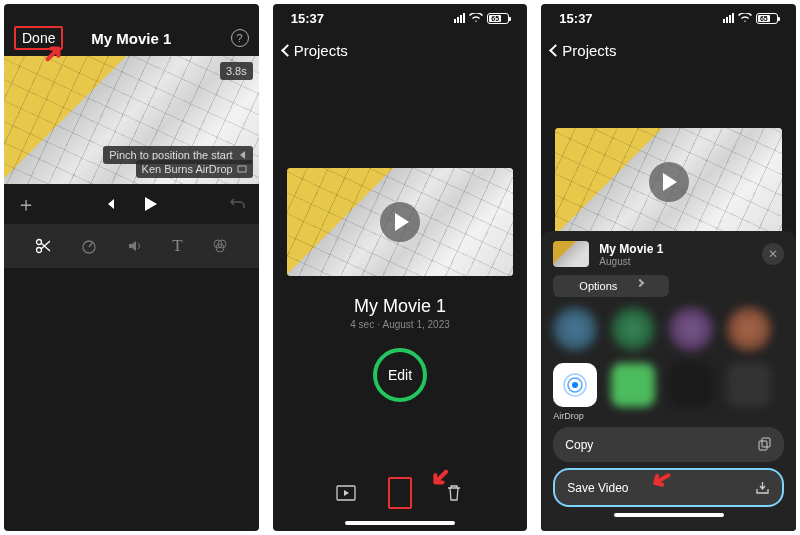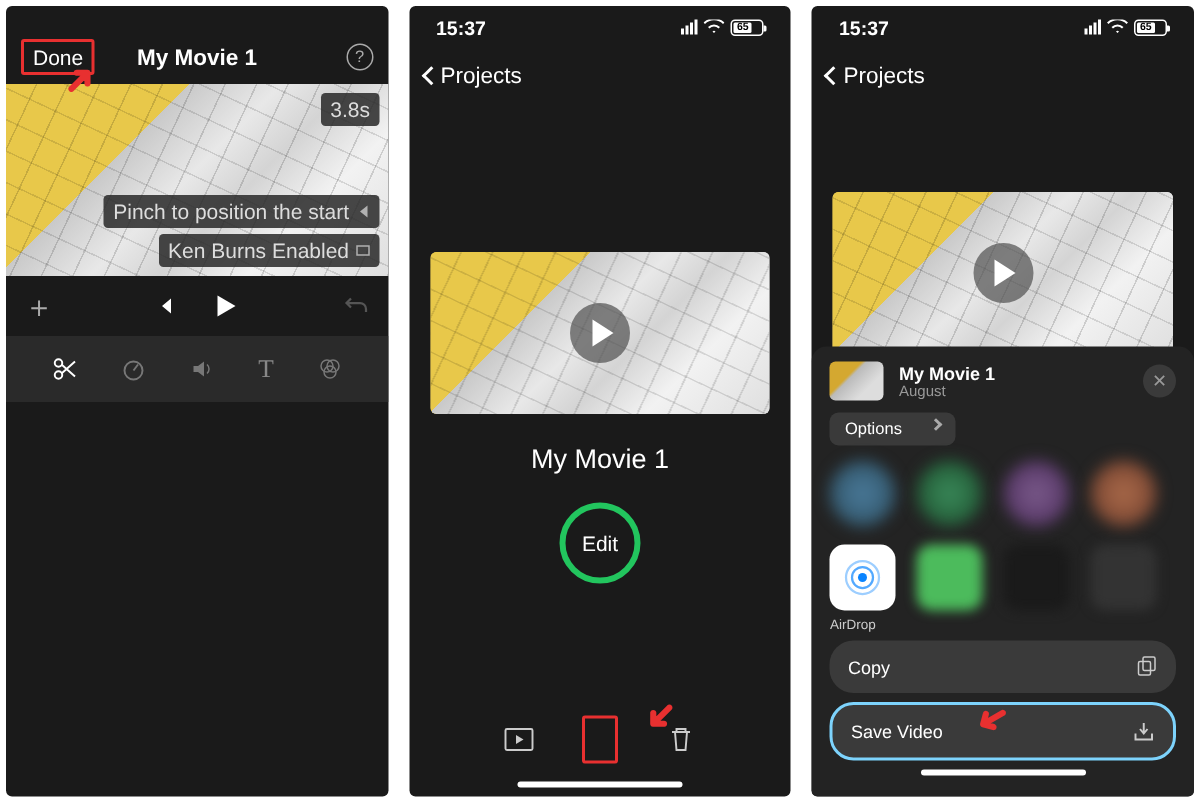--- a/index.html
+++ b/index.html
@@ -20,23 +20,23 @@
 .help{width:18px;height:18px;border:1.5px solid #aaa;border-radius:50%;display:flex;align-items:center;justify-content:center;font-size:11px;color:#aaa}
 .back{display:flex;align-items:center;font-size:15px;color:#fff;gap:2px}
 .chev{display:inline-block;width:9px;height:9px;border-left:2px solid #fff;border-bottom:2px solid #fff;transform:rotate(45deg)}
 .arrow{position:absolute;color:#e83030;font-size:26px;font-weight:bold;z-index:10}
 .preview{position:relative;margin:0;height:128px;background:linear-gradient(135deg,#e8c84a 0%,#f0d060 35%,#888 35%,#bbb 45%,#ddd 55%,#ccc 65%,#eee 75%);overflow:hidden}
 .preview.edit{margin:100px 14px 0;height:108px;border-radius:4px}
 .kbd{position:absolute;inset:0;background:
  repeating-linear-gradient(115deg,transparent 0 18px,rgba(0,0,0,.15) 18px 19px),
  repeating-linear-gradient(25deg,transparent 0 18px,rgba(0,0,0,.12) 18px 19px),
  linear-gradient(135deg,#e8c84a 0%,#e8c84a 32%,#c9c9c9 32%,#e8e8e8 48%,#d4d4d4 60%,#f2f2f2 75%,#dfdfdf 100%)}
-.tag{position:absolute;background:rgba(40,40,40,.85);color:#ddd;font-size:14px;padding:3px 6px;border-radius:3px;display:flex;align-items:center;gap:4px}
+.tag{position:absolute;background:rgba(40,40,40,.85);color:#ddd;font-size:11px;padding:3px 6px;border-radius:3px;display:flex;align-items:center;gap:4px}
 .tag.dur{top:6px;right:6px}
-.tag.pinch{bottom:32px;right:6px}
+.tag.pinch{bottom:20px;right:6px}
 .tag.kb{bottom:6px;right:6px}
 .micon{width:10px;height:10px;opacity:.8}
 .controls{height:40px;display:flex;align-items:center;justify-content:center;gap:24px;position:relative;color:#fff}
 .ctrl-add{position:absolute;left:12px;font-size:20px;color:#aaa}
 .ctrl-undo{position:absolute;right:12px;font-size:16px;color:#666}
 .playhead{font-size:14px}
 .playbtn{font-size:18px}
 .timeline{flex:1;position:relative;background:#1a1a1a}
 .ph{position:absolute;left:50%;top:0;bottom:56px;width:1px;background:#fff}
 .ph::before{content:'';position:absolute;top:-4px;left:-4px;width:9px;height:9px;background:#fff;transform:rotate(45deg)}
@@ -56,21 +56,21 @@
 .bb{color:#ccc;width:24px;height:24px;display:flex;align-items:center;justify-content:center}
 .bb.share{border:2px solid #e83030;padding:14px 10px;border-radius:2px}
 .homebar{width:110px;height:4px;background:#fff;border-radius:3px;margin:0 auto 6px}
 .sheet{position:absolute;bottom:0;left:0;right:0;background:#232323;border-radius:10px 10px 0 0;padding:10px 12px 8px}
 .sheet-hdr{display:flex;align-items:center;gap:10px;margin-bottom:8px}
 .sthumb{width:36px;height:26px;border-radius:4px;background:linear-gradient(135deg,#d4a830 35%,#bbb 40%,#ddd 70%)}
 .stxt{flex:1;color:#fff}
 .stxt h3{font-size:12px;font-weight:600}
 .stxt p{font-size:10px;color:#999}
 .sclose{width:22px;height:22px;background:#3a3a3a;border-radius:50%;color:#999;display:flex;align-items:center;justify-content:center;font-size:12px}
-.opts{background:#3a3a3a;border-radius:6px;padding:5px 10px;color:#fff;font-size:11px;display:inline-flex;align-items:flex-start;gap:20px;margin-bottom:10px}
+.opts{background:#3a3a3a;border-radius:6px;padding:5px 26px;color:#fff;font-size:11px;display:inline-flex;align-items:flex-start;gap:20px;margin-bottom:10px}
 .contacts{display:flex;gap:14px;margin-bottom:12px}
 .contact{width:44px;height:44px;border-radius:50%;filter:blur(5px)}
 .c1{background:radial-gradient(circle,#4a7a9a,#2a4a5a)}
 .c2{background:radial-gradient(circle,#3a8a5a,#1a4a2a)}
 .c3{background:radial-gradient(circle,#7a5a8a,#4a2a5a)}
 .c4{background:radial-gradient(circle,#aa6a4a,#6a3a2a)}
 .apps{display:flex;gap:14px;margin-bottom:12px}
 .app{width:44px;height:44px;border-radius:10px}
 .app.airdrop{background:#fff;display:flex;align-items:center;justify-content:center}
 .app.a2{background:#4cbb5c;filter:blur(4px)}
@@ -96,21 +96,21 @@
   <div class="preview">
     <div class="kbd"></div>
     <div class="tag dur">3.8s</div>
     <div class="tag pinch">
       <span>Pinch to position the start</span>
       <svg class="micon" viewBox="0 0 10 10">
           <path d="M2 1v8M8 1L3 5l5 4z" fill="#ccc"></path>
         </svg>
     </div>
     <div class="tag kb">
-      <span>Ken Burns Enabled</span>
+      <span>Ken Burns AirDrop</span>
       <svg class="micon" viewBox="0 0 10 10">
           <rect x="1" y="2" width="8" height="6" fill="none" stroke="#ccc"></rect>
         </svg>
     </div>
   </div>
   <div class="controls">
     <span class="ctrl-add">＋</span>
     <span class="playhead">
       <svg width="14" height="14" viewBox="0 0 14 14">
           <path d="M3 2v10M11 2L5 7l6 5z" fill="#fff"></path>
@@ -181,20 +181,21 @@
         <i class="chev"></i>
         <span>Projects</span>
       </span>
   </div>
   <div class="preview edit">
     <div class="kbd"></div>
     <div class="playov"></div>
   </div>
   <div class="pinfo">
     <h2>My Movie 1</h2>
+    <p>4 sec · August 1, 2023</p>
   </div>
   <div class="editbtn">Edit</div>
   <div style="flex:1"></div>
   <span class="arrow" style="bottom:38px;right:76px;transform:rotate(135deg)">➜</span>
   <div class="bottombar">
     <span class="bb">
         <svg width="20" height="16" viewBox="0 0 20 16">
           <rect x="1" y="1" width="18" height="14" rx="1" fill="none" stroke="#ccc" stroke-width="1.3"></rect>
           <path d="M8 5l5 3-5 3z" fill="#ccc"></path>
         </svg>

